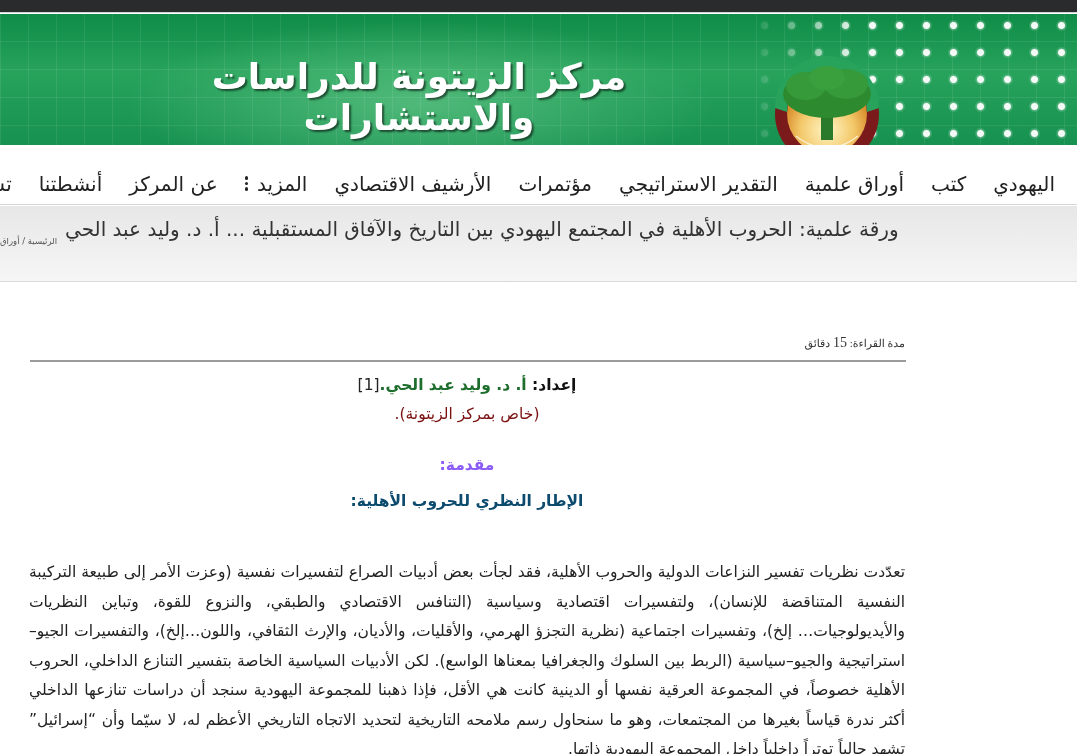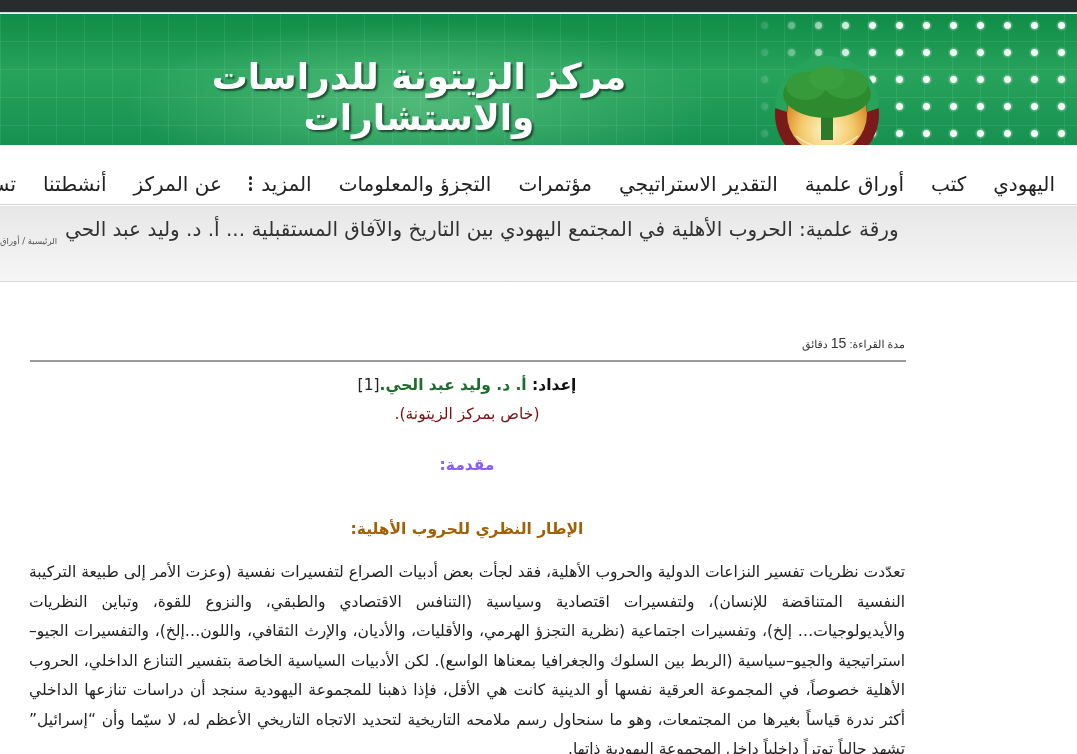--- a/index.html
+++ b/index.html
@@ -56,31 +56,31 @@
     position: absolute; left: 0; top: 206px; width: 1077px; height: 76px;
     background: linear-gradient(180deg, #e7e7e7 0%, #f6f6f6 100%);
     border-bottom: 1px solid #d9d9d9;
   }
   .page-title {
     position: absolute; right: 172px; top: 8px; width: 840px; direction: rtl; text-align: left;
     font-size: 20px; line-height: 30px; color: #333; font-weight: normal;
   }
   .breadcrumb { position: absolute; left: 0; top: 30px; font-size: 8.5px; color: #555; direction: rtl; white-space: nowrap; }
 
-  .reading-time { position: absolute; right: 172px; top: 335px; font-family: Liberation Sans, sans-serif; font-size: 11px; color: #333; direction: rtl; }
+  .reading-time { position: absolute; right: 172px; top: 335px; font-family: Liberation Serif, serif; font-size: 11px; color: #333; direction: rtl; }
   .reading-time .num { font-size: 14px; }
   .divider { position: absolute; left: 30px; top: 360px; width: 876px; height: 2px; background: #9b9b9b; }
 
   .content { position: absolute; right: 172px; width: 876px; direction: rtl; text-align: center; }
   .author { top: 376px; font-size: 15.5px; font-weight: bold; color: #111; }
   .author .name { color: #1d6d2d; }
   .author .fn { font-weight: normal; color: #222; }
   .private { top: 405px; font-size: 15.5px; font-weight: normal; color: #7a1010; }
   .h-intro { top: 456px; font-size: 15.5px; font-weight: bold; color: #8b5cf6; }
-  .h-frame { top: 520px; font-size: 15.5px; font-weight: bold; color: #a16207; }
+  .h-frame { top: 492px; font-size: 15.5px; font-weight: bold; color: #0c4a6e; }
   .para { top: 558px; font-size: 15.5px; line-height: 29.5px; color: #222; text-align: justify; text-align-last: right; }
 </style>
 </head>
 <body>
 
 <div class="topbar"></div>
 
 <header class="banner">
   <div class="grid"></div>
   <div class="dots"></div>
@@ -104,21 +104,21 @@
     <path d="M30 80 Q61 104 92 80" stroke="#fff" stroke-width="1.5" fill="none" opacity="0.7"></path>
   </svg>
 </header>
 
 <nav class="nav">
   <a class="nav-item">اليهودي</a>
   <a class="nav-item">كتب</a>
   <a class="nav-item">أوراق علمية</a>
   <a class="nav-item">التقدير الاستراتيجي</a>
   <a class="nav-item">مؤتمرات</a>
-  <a class="nav-item">التجزؤ والمعلومات</a>
+  <a class="nav-item">الأرشيف الاقتصادي</a>
   <a class="nav-item">
     <span>المزيد</span>
     <span class="kebab">
         <span></span>
         <span></span>
         <span></span>
       </span>
   </a>
   <a class="nav-item">عن المركز</a>
   <a class="nav-item">أنشطتنا</a>

